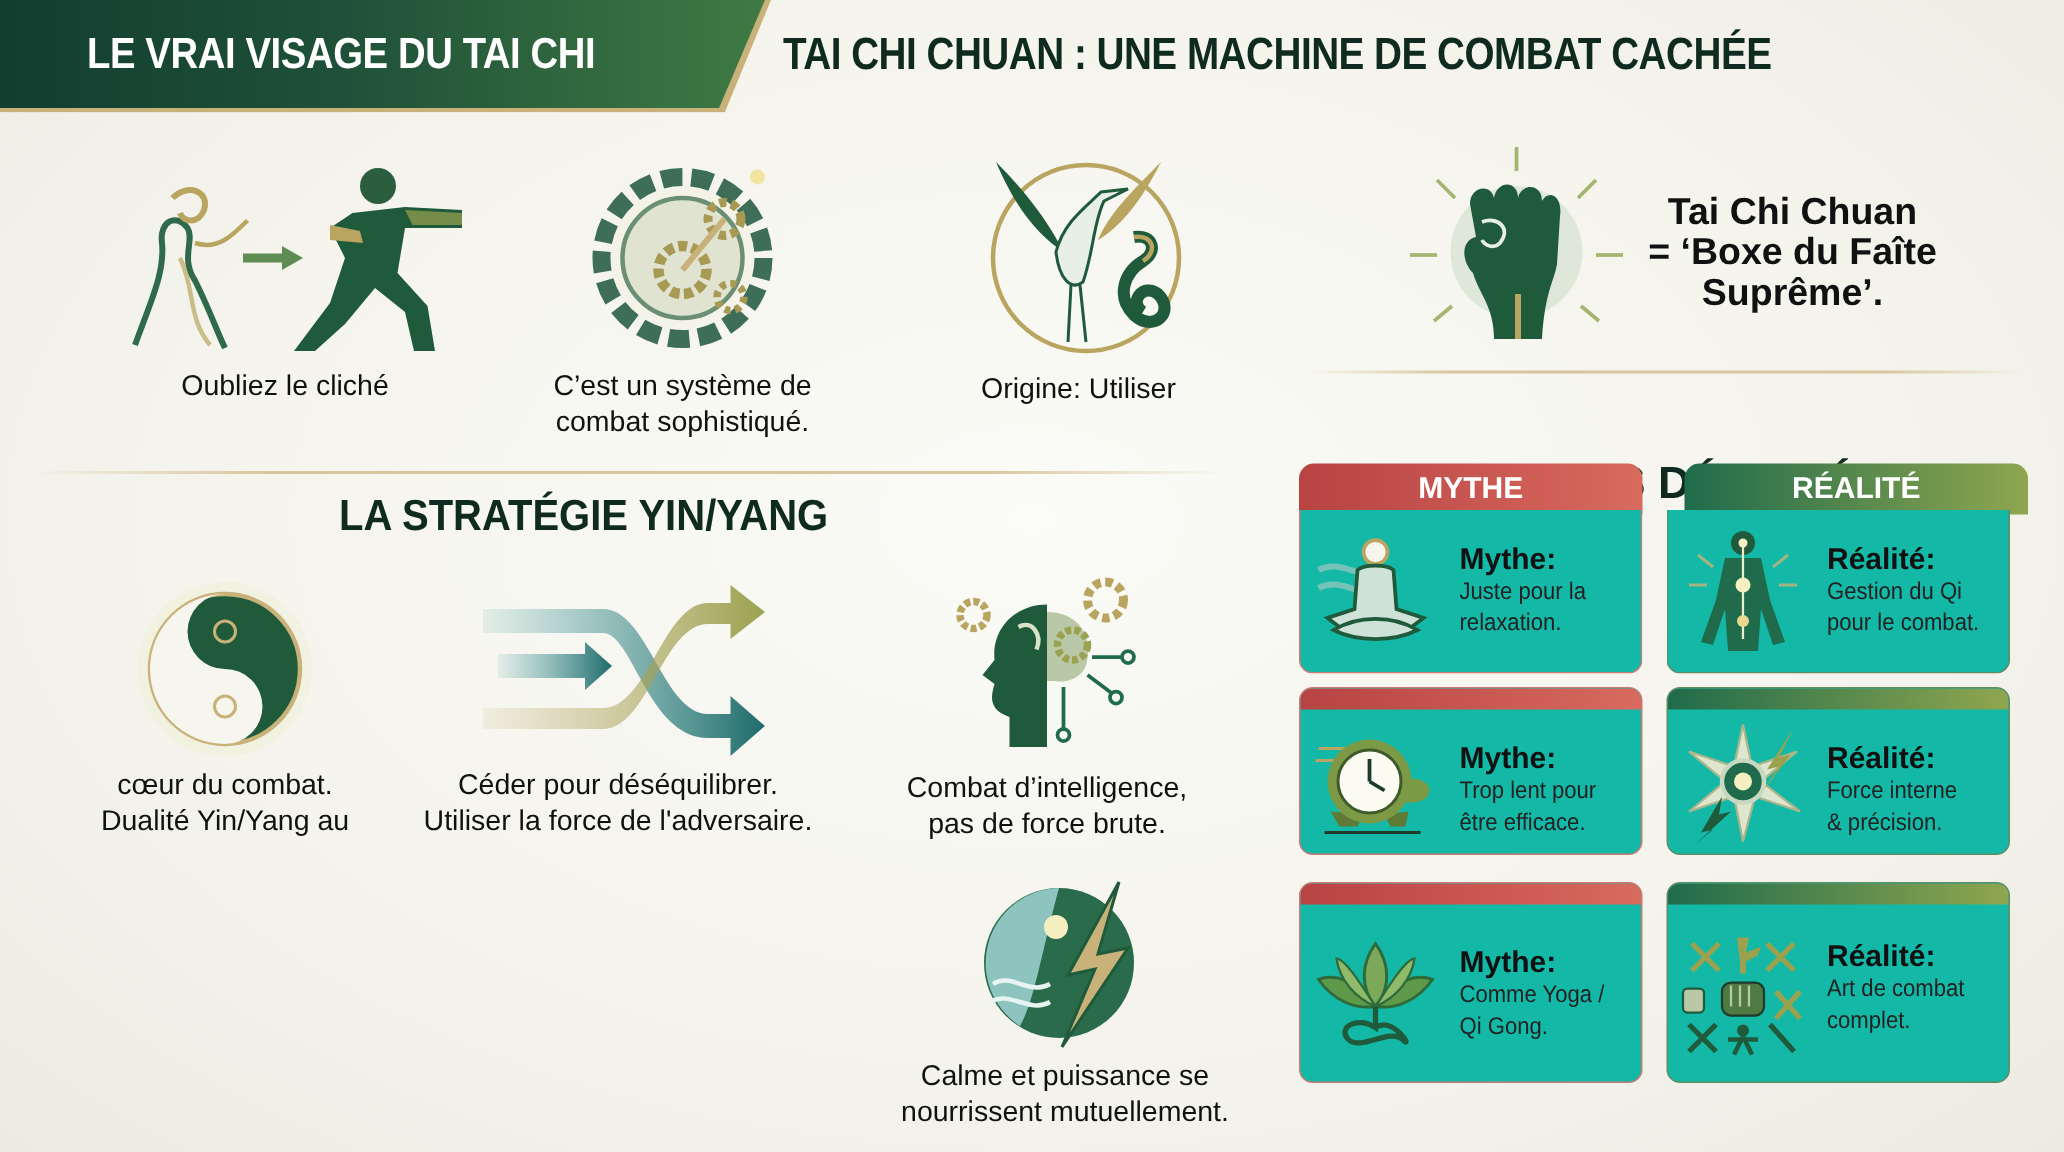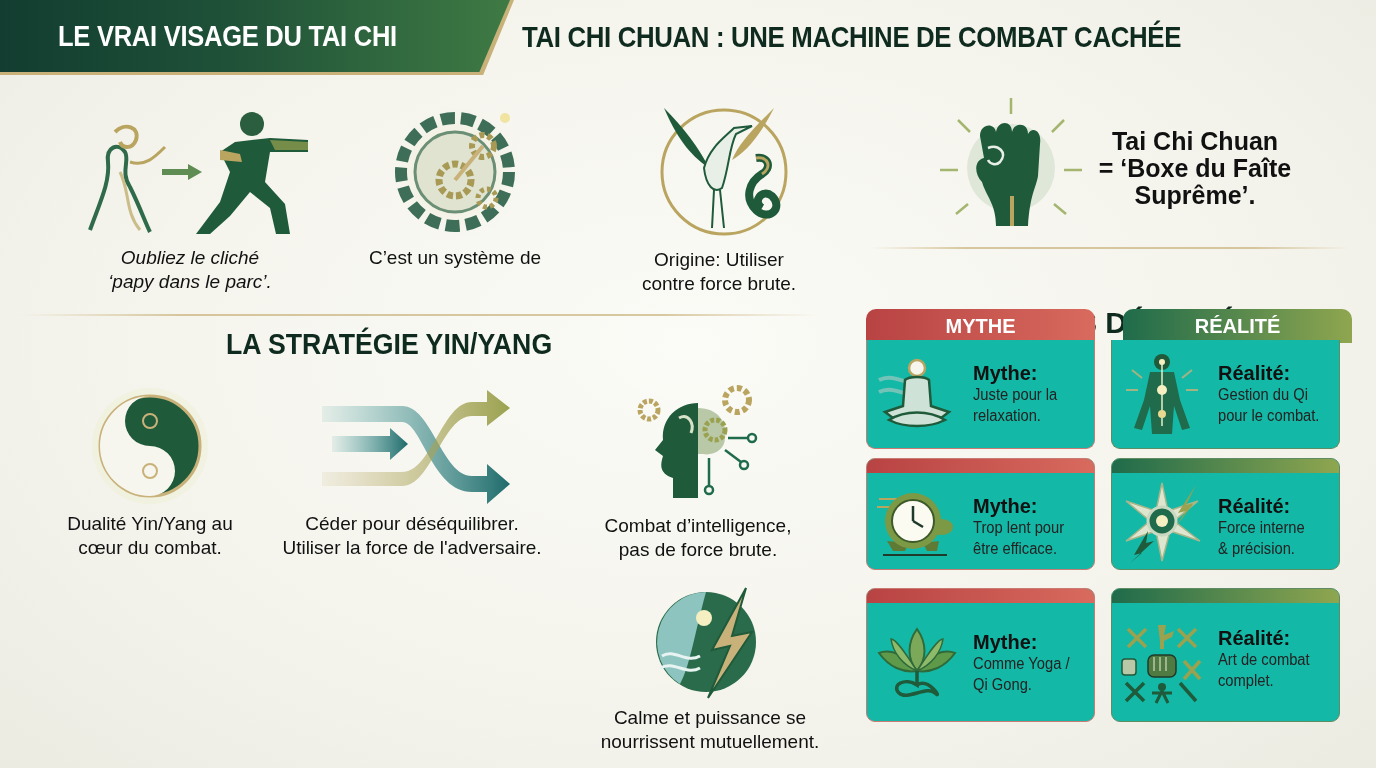--- a/index.html
+++ b/index.html
@@ -76,36 +76,35 @@
     .card .cbody { font-size: 16px; line-height: 21px; color: #222; transform: scaleX(0.92); transform-origin: left; white-space: nowrap; }
   </style>
 </head>
 <body>
 
 <div class="banner-edge"></div>
 <div class="banner"></div>
 <div class="banner-title">LE VRAI VISAGE DU TAI CHI</div>
 <div class="subtitle">TAI CHI CHUAN : UNE MACHINE DE COMBAT CACHÉE</div>
 
-<div class="feature" style="left:60px; top:112px; width:260px;font-style:italic;">
+<div class="feature" style="left:60px; top:112px; width:260px;">
   <svg class="icon" width="240" height="128" viewBox="0 0 240 128">
     <path d="M20 118 C30 90 40 70 38 50 C36 35 48 30 55 40 C60 48 50 60 60 75 C70 95 75 110 80 120" fill="none" stroke="#2f6b4b" stroke-width="4"></path>
     <path d="M45 20 C55 10 70 15 66 28 C62 38 52 36 50 30" fill="none" stroke="#b9a560" stroke-width="4"></path>
     <path d="M60 50 C75 55 85 45 95 35" fill="none" stroke="#b9a560" stroke-width="3"></path>
     <path d="M50 60 C60 80 55 100 70 118" fill="none" stroke="#b9a560" stroke-width="3" opacity="0.7"></path>
     <path d="M92 60 L120 60" stroke="#5f8c52" stroke-width="6"></path>
     <polygon points="118,52 132,60 118,68" fill="#5f8c52"></polygon>
     <circle cx="182" cy="12" r="12" fill="#2a5e3e"></circle>
     <path d="M165 30 L200 26 L238 28 L238 40 L200 40 L195 70 L215 92 L220 122 L206 122 L200 96 L180 80 L160 104 L140 122 L126 122 L150 90 L160 60 L150 40 Z" fill="#1f5a3a"></path>
     <path d="M200 28 L238 30 L238 38 L205 38 Z" fill="#9aa24f" opacity="0.7"></path>
     <path d="M150 38 L170 42 L172 50 L150 48 Z" fill="#b9a560"></path>
   </svg>
   <div class="caption">
     <div>Oubliez le cliché</div>
-    <div>‘papy dans le parc’.</div>
   </div>
 </div>
 
 <div class="feature" style="left:340px; top:100px; width:230px;">
   <svg class="icon" width="140" height="140" viewBox="0 0 140 140">
     <defs>
       <radialGradient id="gglow" cx="50%" cy="50%" r="50%">
         <stop offset="0%" stop-color="#e9e2b6"></stop>
           <stop offset="100%" stop-color="#f3f2ea" stop-opacity="0"></stop>
       </radialGradient>
@@ -114,36 +113,36 @@
     <circle cx="70" cy="72" r="54" fill="none" stroke="#3e6e57" stroke-width="12" stroke-dasharray="14 6"></circle>
     <circle cx="70" cy="72" r="40" fill="#dfe3d0" stroke="#6b8f75" stroke-width="3"></circle>
     <circle cx="70" cy="80" r="16" fill="none" stroke="#a89a55" stroke-width="7" stroke-dasharray="6 3"></circle>
     <circle cx="98" cy="46" r="11" fill="none" stroke="#a89a55" stroke-width="6" stroke-dasharray="5 3"></circle>
     <circle cx="102" cy="98" r="9" fill="none" stroke="#a89a55" stroke-width="5" stroke-dasharray="4 3"></circle>
     <line x1="70" y1="80" x2="98" y2="46" stroke="#c9b27a" stroke-width="4"></line>
     <circle cx="120" cy="18" r="5" fill="#f1e3a0"></circle>
   </svg>
   <div class="caption">
     <div>C’est un système de</div>
+    <div>combat sophistiqué.</div>
   </div>
 </div>
 
 <div class="feature" style="left:604px; top:98px; width:230px;">
   <svg class="icon" width="150" height="144" viewBox="0 0 150 144">
     <circle cx="80" cy="74" r="62" fill="none" stroke="#b9a560" stroke-width="3"></circle>
     <path d="M20 10 C40 30 55 50 65 70 C50 60 35 45 20 10 Z" fill="#1f5a3a"></path>
     <path d="M130 10 C110 30 95 45 88 62 C100 55 115 40 130 10 Z" fill="#b9a560"></path>
     <path d="M60 70 C65 50 80 40 90 30 L108 28 L92 36 C85 50 85 70 78 90 C70 96 62 88 60 70 Z" fill="#e8efe6" stroke="#1f5a3a" stroke-width="2"></path>
     <path d="M70 92 L68 130 M76 92 L80 130" stroke="#1f5a3a" stroke-width="2"></path>
     <path d="M112 60 C125 58 128 70 118 76 C105 84 100 100 112 112 C125 124 140 110 128 98 C118 90 108 104 118 110" fill="none" stroke="#1f5a3a" stroke-width="8"></path>
     <path d="M112 60 C125 58 128 70 118 76" fill="none" stroke="#b9a560" stroke-width="3"></path>
   </svg>
   <div class="caption">
     <div>Origine: Utiliser</div>
-    <div>contre force brute.</div>
   </div>
 </div>
 
 <svg style="position:absolute; left:938px; top:96px;" width="146" height="134" viewBox="0 0 146 134">
   <circle cx="73" cy="72" r="44" fill="#dfe8d8"></circle>
   <g stroke="#8fa64f" stroke-width="2.5" opacity="0.8">
     <line x1="73" y1="2" x2="73" y2="18"></line>
       <line x1="20" y1="24" x2="32" y2="36"></line>
       <line x1="126" y1="24" x2="114" y2="36"></line>
     <line x1="2" y1="74" x2="20" y2="74"></line>
@@ -168,22 +167,22 @@
 
 <div class="feature" style="left:40px; top:386px; width:220px;">
   <svg class="icon" width="120" height="120" viewBox="0 0 120 120">
     <circle cx="60" cy="60" r="58" fill="#eef0d8" opacity="0.6"></circle>
     <circle cx="60" cy="60" r="50" fill="#1f5a3a" stroke="#c9b27a" stroke-width="3"></circle>
     <path d="M60 10 A50 50 0 0 0 60 110 A25 25 0 0 0 60 60 A25 25 0 0 1 60 10 Z" fill="#f6f6ee"></path>
     <circle cx="60" cy="35" r="7" fill="#1f5a3a" stroke="#c9b27a" stroke-width="2"></circle>
     <circle cx="60" cy="85" r="7" fill="#f6f6ee" stroke="#c9b27a" stroke-width="2"></circle>
   </svg>
   <div class="caption">
+    <div>cœur du combat.</div>
     <div>Dualité Yin/Yang au</div>
-    <div>cœur du combat.</div>
   </div>
 </div>
 
 <div class="feature" style="left:262px; top:386px; width:300px;">
   <svg class="icon" width="200" height="120" viewBox="0 0 200 120">
     <defs>
       <linearGradient id="teal" x1="0" x2="1">
           <stop offset="0" stop-color="#3f9a9a" stop-opacity="0.1"></stop>
           <stop offset="1" stop-color="#1f6b6b"></stop>
         </linearGradient>

